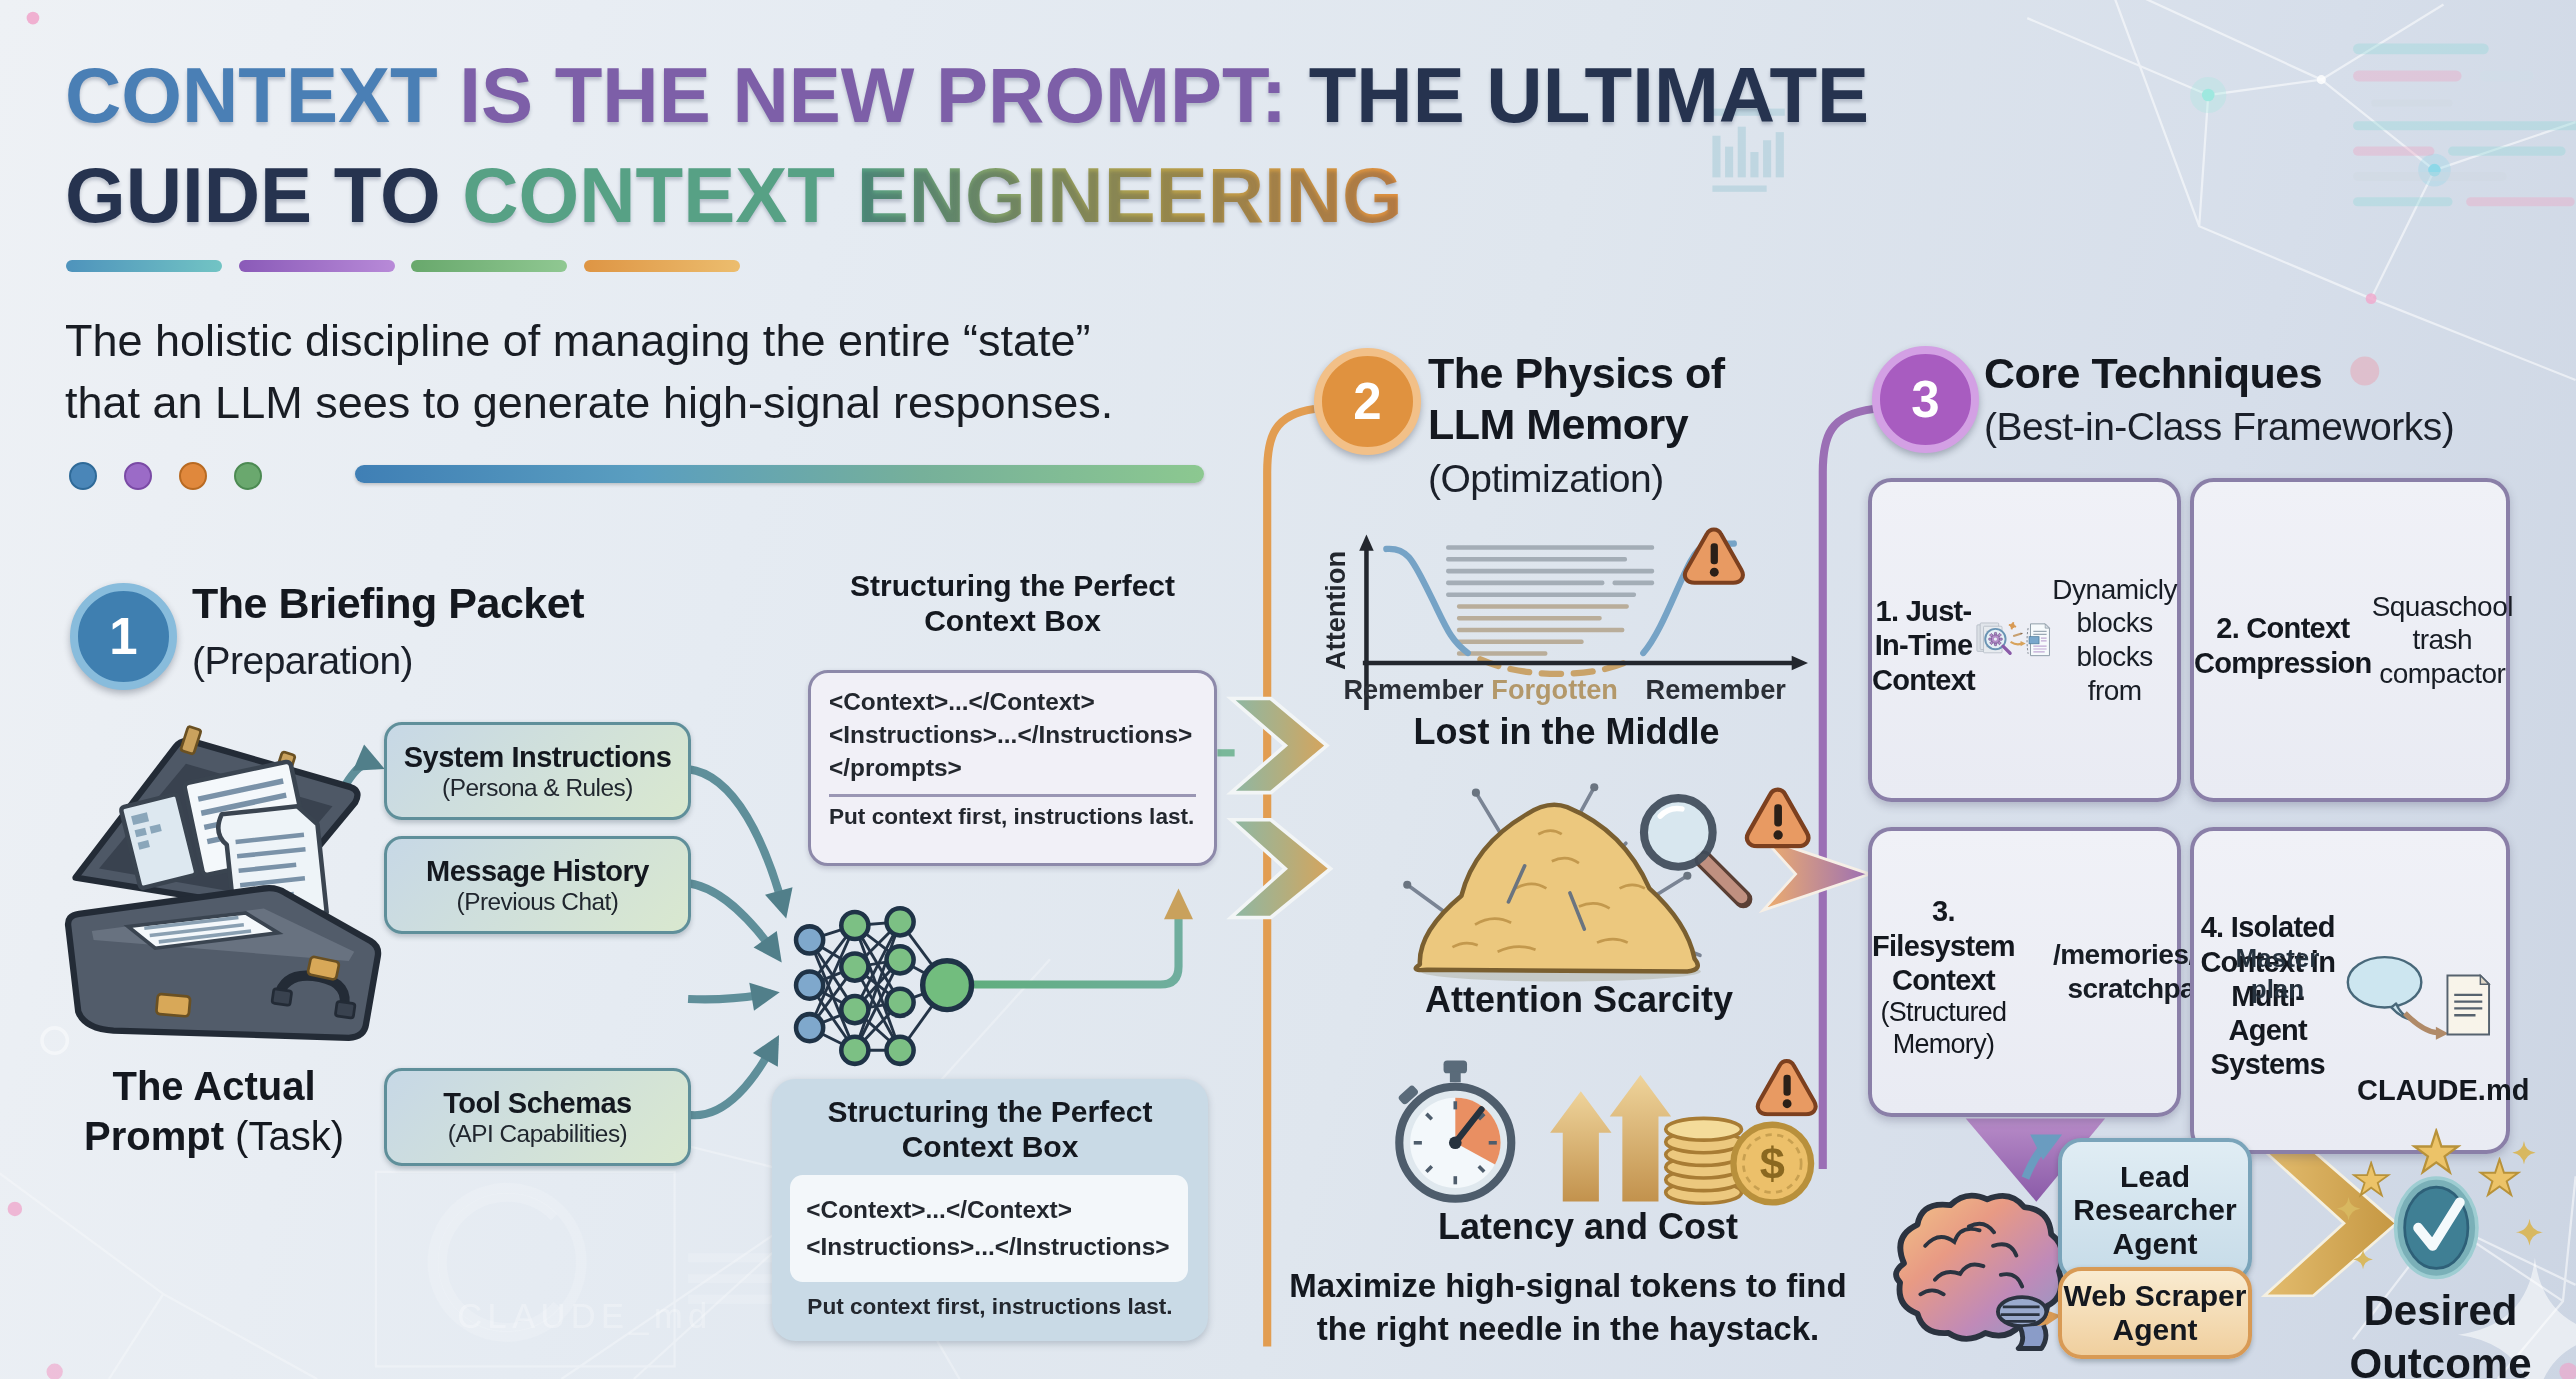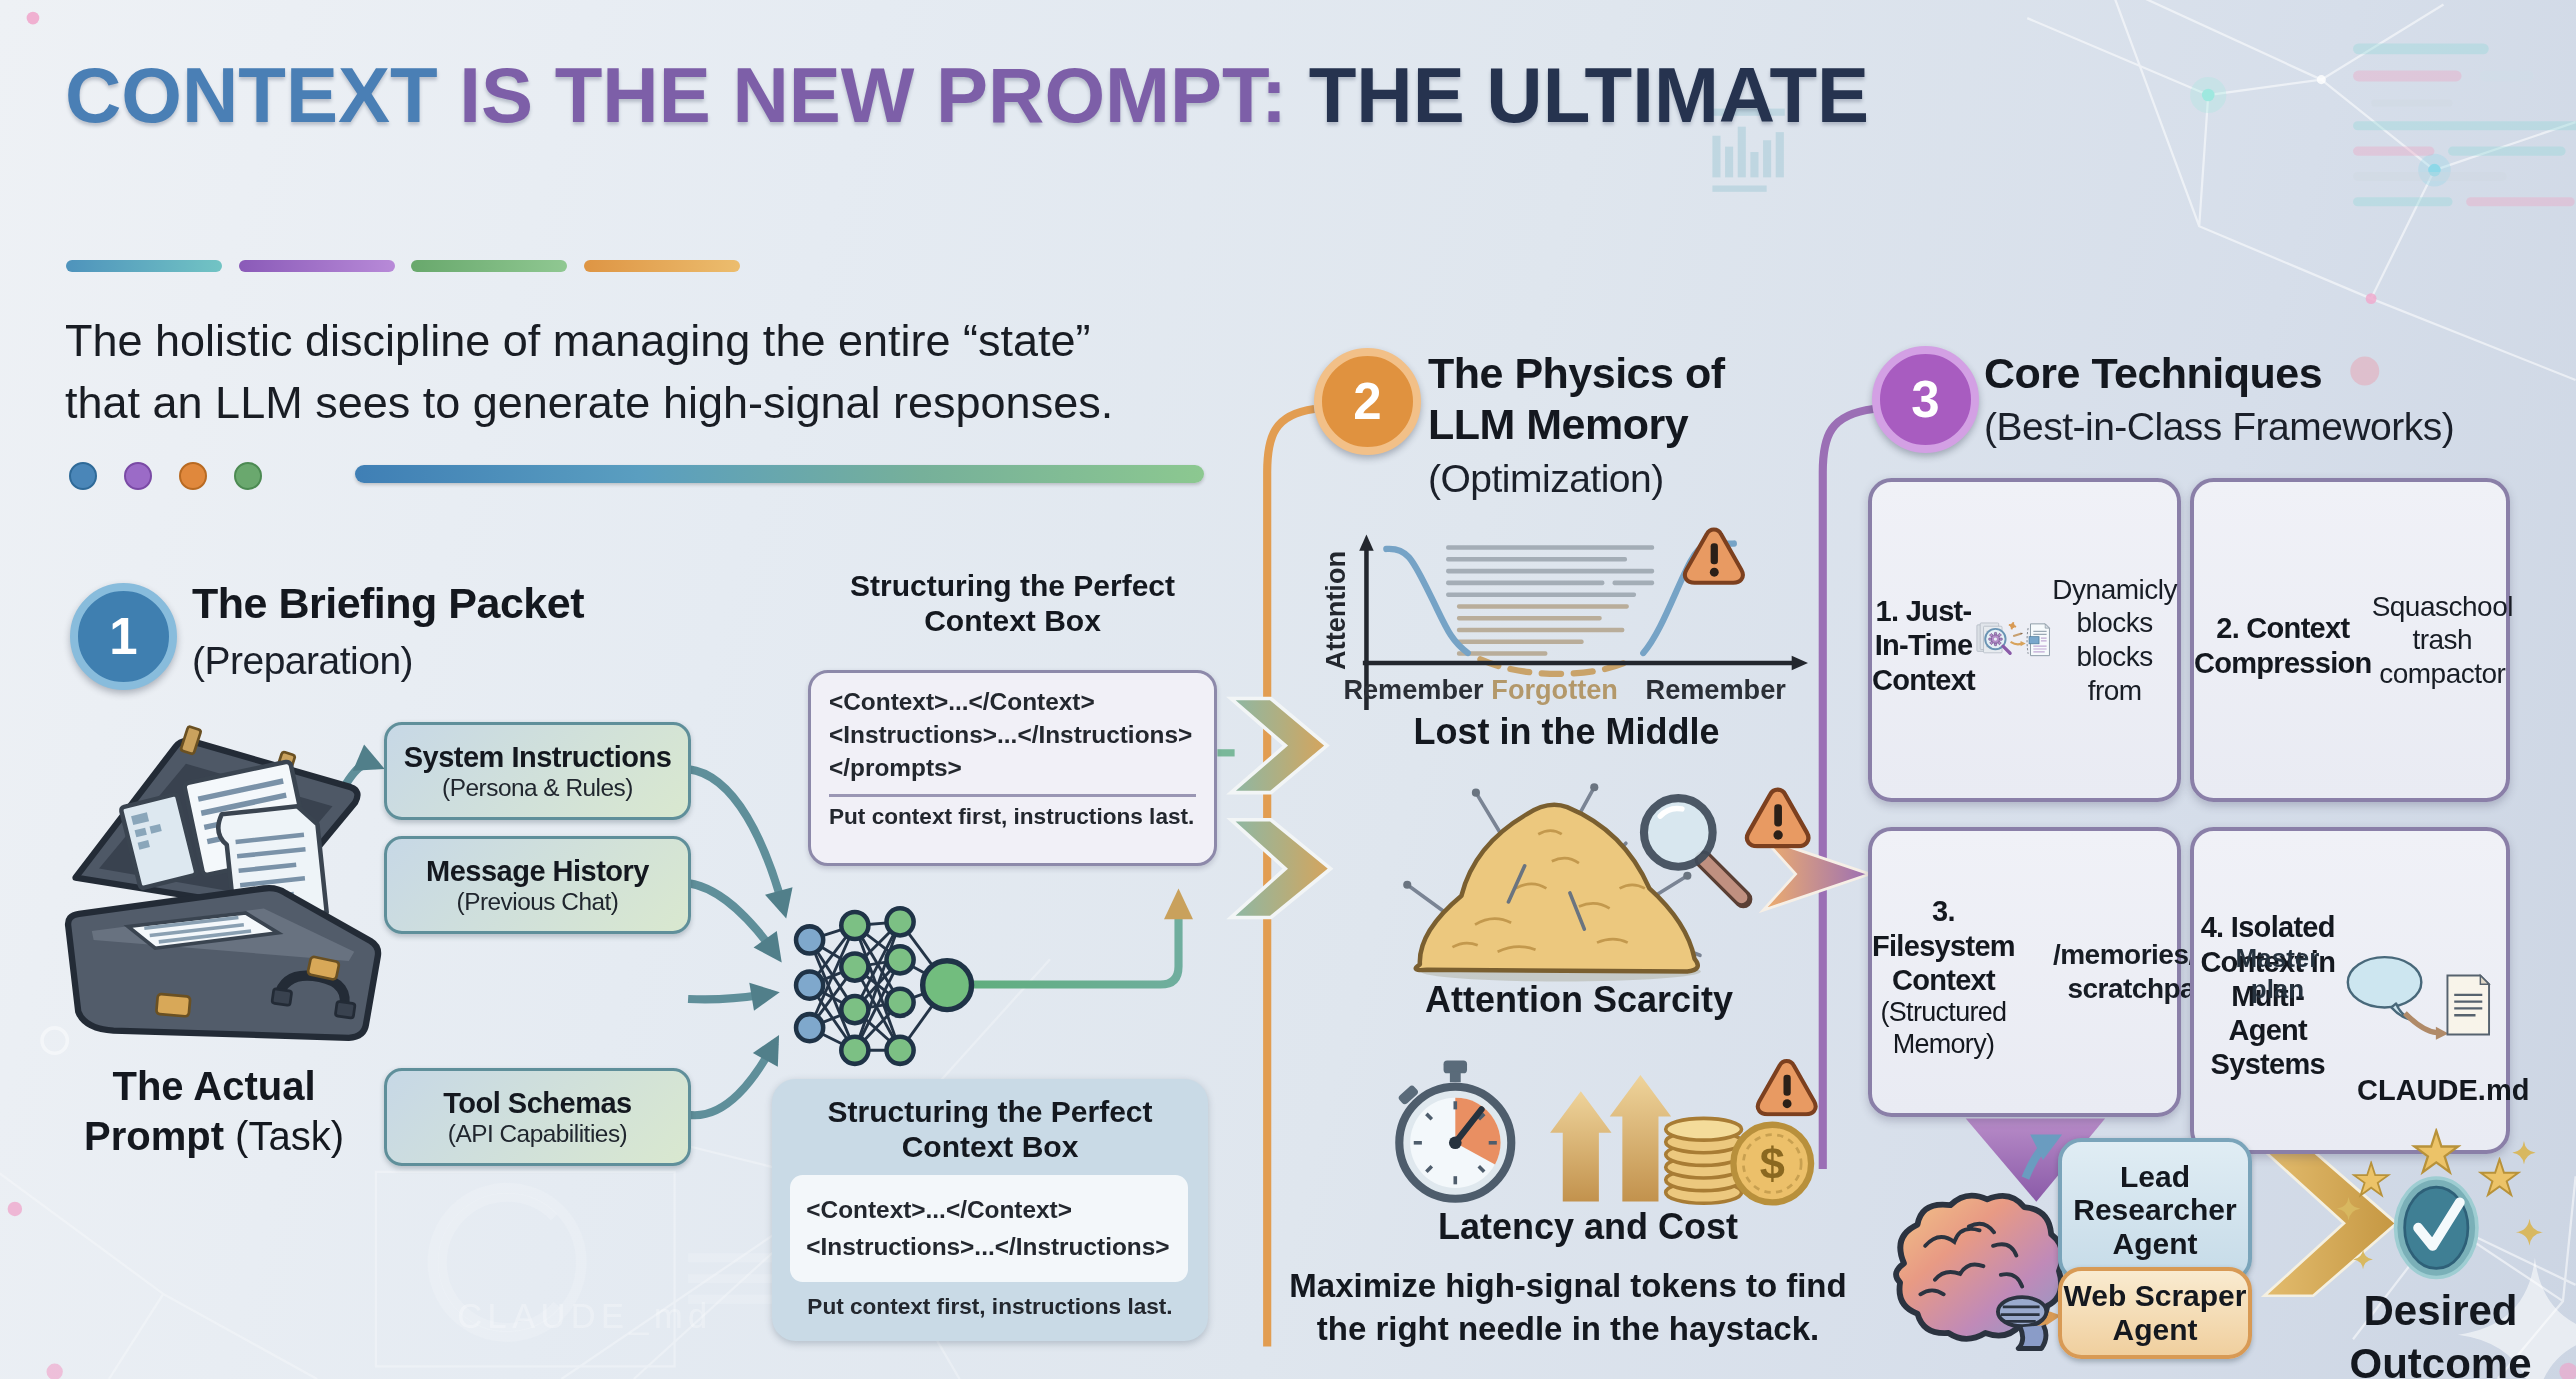--- a/index.html
+++ b/index.html
@@ -246,20 +246,23 @@
 
     <path d="M2238,1302 C2250,1272 2262,1262 2270,1258" stroke="#6a9cc0" stroke-width="9" marker-end="url(#mBlue)"></path>
     <path d="M2238,1434 C2252,1452 2260,1456 2268,1455" stroke="#d89a55" stroke-width="9" marker-end="url(#mOrange)"></path>
 
     <path d="M2502,1272 L2556,1272 L2648,1352 L2556,1432 L2502,1432 L2590,1352 Z" fill="url(#goldG)" stroke="#f4f0e2" stroke-width="3"></path>
   </svg>
 
   <div class="abs title-line" style="left:65px;top:56px">
     <span class="t-blue">CONTEXT</span><span class="t-purple"> IS THE NEW PROMPT:</span><span class="t-navy"> THE ULTIMATE</span>
   </div>
+  <div class="abs title-line" style="left:65px;top:156px">
+    <span class="t-navy">GUIDE TO </span><span class="t-teal">CONTEXT </span><span class="t-eng">ENGINEERING</span>
+  </div>
   <div class="abs title-bars" style="left:66px;top:259px">
     <span style="background:linear-gradient(90deg,#4e93bc,#72c4c4)"></span>
     <span style="background:linear-gradient(90deg,#8a5ab8,#b88ad8)"></span>
     <span style="background:linear-gradient(90deg,#68a86c,#90c892)"></span>
     <span style="background:linear-gradient(90deg,#de9544,#ecbd6e)"></span>
   </div>
 
   <div class="abs subtitle" style="left:65px;top:310px">
     <div>The holistic discipline of managing the entire “state”</div>
     <div>that an LLM sees to generate high-signal responses.</div>

